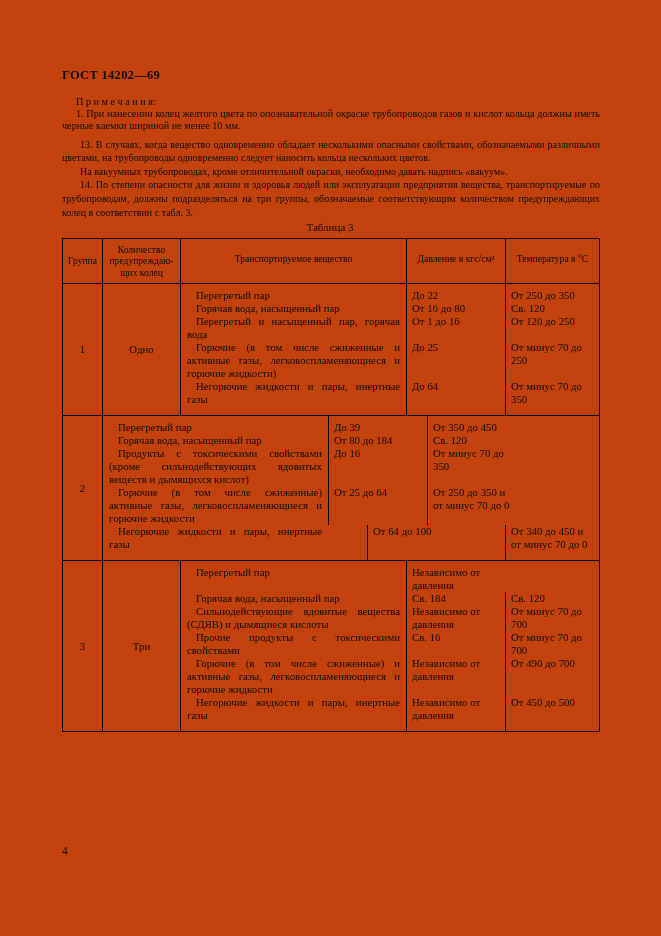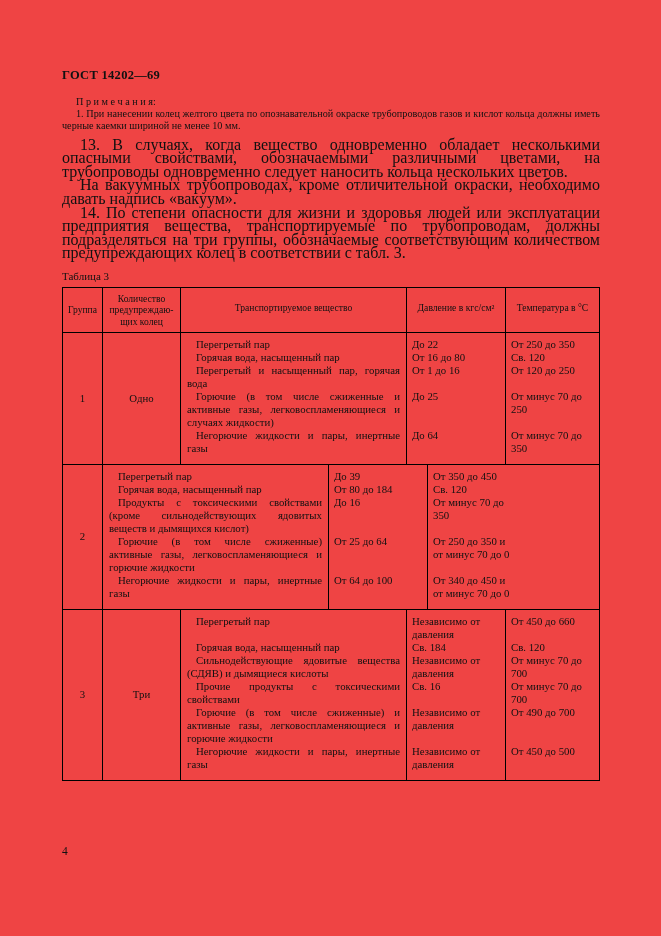--- a/index.html
+++ b/index.html
@@ -7,45 +7,45 @@
   body {
     width: 661px; height: 936px;
     font-family: "Liberation Serif", "DejaVu Serif", serif;
     color: #111;
   }
   .page {
     position: relative;
     width: 661px; height: 936px;
     padding: 68px 61px 0 62px;
     overflow: hidden;
-    background: #ef4444;
+    background: #c2410c;
   }
   .doc-header {
     font-weight: bold;
     font-size: 12.5px;
     letter-spacing: 0.3px;
     margin-bottom: 13px;
   }
   .text p {
-    font-size: 16px;
+    font-size: 10px;
     line-height: 13.6px;
     text-align: justify;
     text-indent: 18px;
   }
   .notes p {
     font-size: 10.2px;
     line-height: 12.2px;
     text-align: justify;
     text-indent: 14px;
   }
   .notes { margin-bottom: 5px; }
   .table-caption {
-    text-align: left;
+    text-align: center;
     font-size: 11px;
-    margin: 10px 2px 5px 0;
+    margin: 2px 2px 5px 0;
   }
   
   .g-table {
     width: 538px;
     border: 1px solid #000;
     font-size: 10.8px;
     line-height: 13px;
   }
   .t-row { display: flex; }
   .g-table > .t-row + .t-row { border-top: 1px solid #000; }
@@ -54,21 +54,21 @@
     display: flex; align-items: center; justify-content: center;
     text-align: center;
   }
   .c-count {
     width: 78px; border-right: 1px solid #000;
     display: flex; align-items: center; justify-content: center;
     text-align: left;
   }
   .c-rest { flex: 1; display: flex; flex-direction: column; }
   .entry-row { display: flex; }
-  .c-rest .entry-row:last-child { flex: 1; }
+  .c-rest .entry-row:last-child { flex: 1; justify-content: space-between; }
   .c-subst { width: 225px; padding: 0 6px; text-indent: 9px; text-align: justify; }
   .c-press { width: 99px; border-left: 1px solid #000; padding: 0 5px; }
   .c-temp  { width: 94px; border-left: 1px solid #000; padding: 0 5px; }
   .c-rest .entry-row:first-child > div { padding-top: 5px; }
   .c-rest .entry-row:last-child  > div { padding-bottom: 9px; }
   .t-head { min-height: 44px; }
   .hcell {
     display: flex; align-items: center; justify-content: center;
     text-align: center; text-indent: 0;
     font-size: 9.6px; line-height: 11.4px;
@@ -134,21 +134,21 @@
             <div class="c-subst">Горячая вода, насыщенный пар</div>
             <div class="c-press">От 16 до 80</div>
             <div class="c-temp">Св. 120</div>
           </div>
           <div class="entry-row">
             <div class="c-subst">Перегретый и насыщенный пар, горячая вода</div>
             <div class="c-press">От 1 до 16</div>
             <div class="c-temp">От 120 до 250</div>
           </div>
           <div class="entry-row">
-            <div class="c-subst">Горючие (в том числе сжиженные и активные газы, легковоспламеняющиеся и случаях жидкости)</div>
+            <div class="c-subst">Горючие (в том числе сжиженные и активные газы, легковоспламеняющиеся и горючие жидкости)</div>
             <div class="c-press">До 25</div>
             <div class="c-temp">От минус 70 до 250</div>
           </div>
           <div class="entry-row">
             <div class="c-subst">Негорючие жидкости и пары, инертные газы</div>
             <div class="c-press">До 64</div>
             <div class="c-temp">От минус 70 до 350</div>
           </div>
         </div>
       </div>
@@ -182,21 +182,20 @@
           </div>
         </div>
       </div>
       <div class="t-row">
         <div class="c-group">3</div>
         <div class="c-count">Три</div>
         <div class="c-rest">
           <div class="entry-row">
             <div class="c-subst">Перегретый пар</div>
             <div class="c-press">Независимо от давления</div>
-            <div class="c-temp">От 450 до 660</div>
           </div>
           <div class="entry-row">
             <div class="c-subst">Горячая вода, насыщенный пар</div>
             <div class="c-press">Св. 184</div>
             <div class="c-temp">Св. 120</div>
           </div>
           <div class="entry-row">
             <div class="c-subst">Сильнодействующие ядовитые вещества (СДЯВ) и дымящиеся кислоты</div>
             <div class="c-press">Независимо от давления</div>
             <div class="c-temp">От минус 70 до 700</div>

